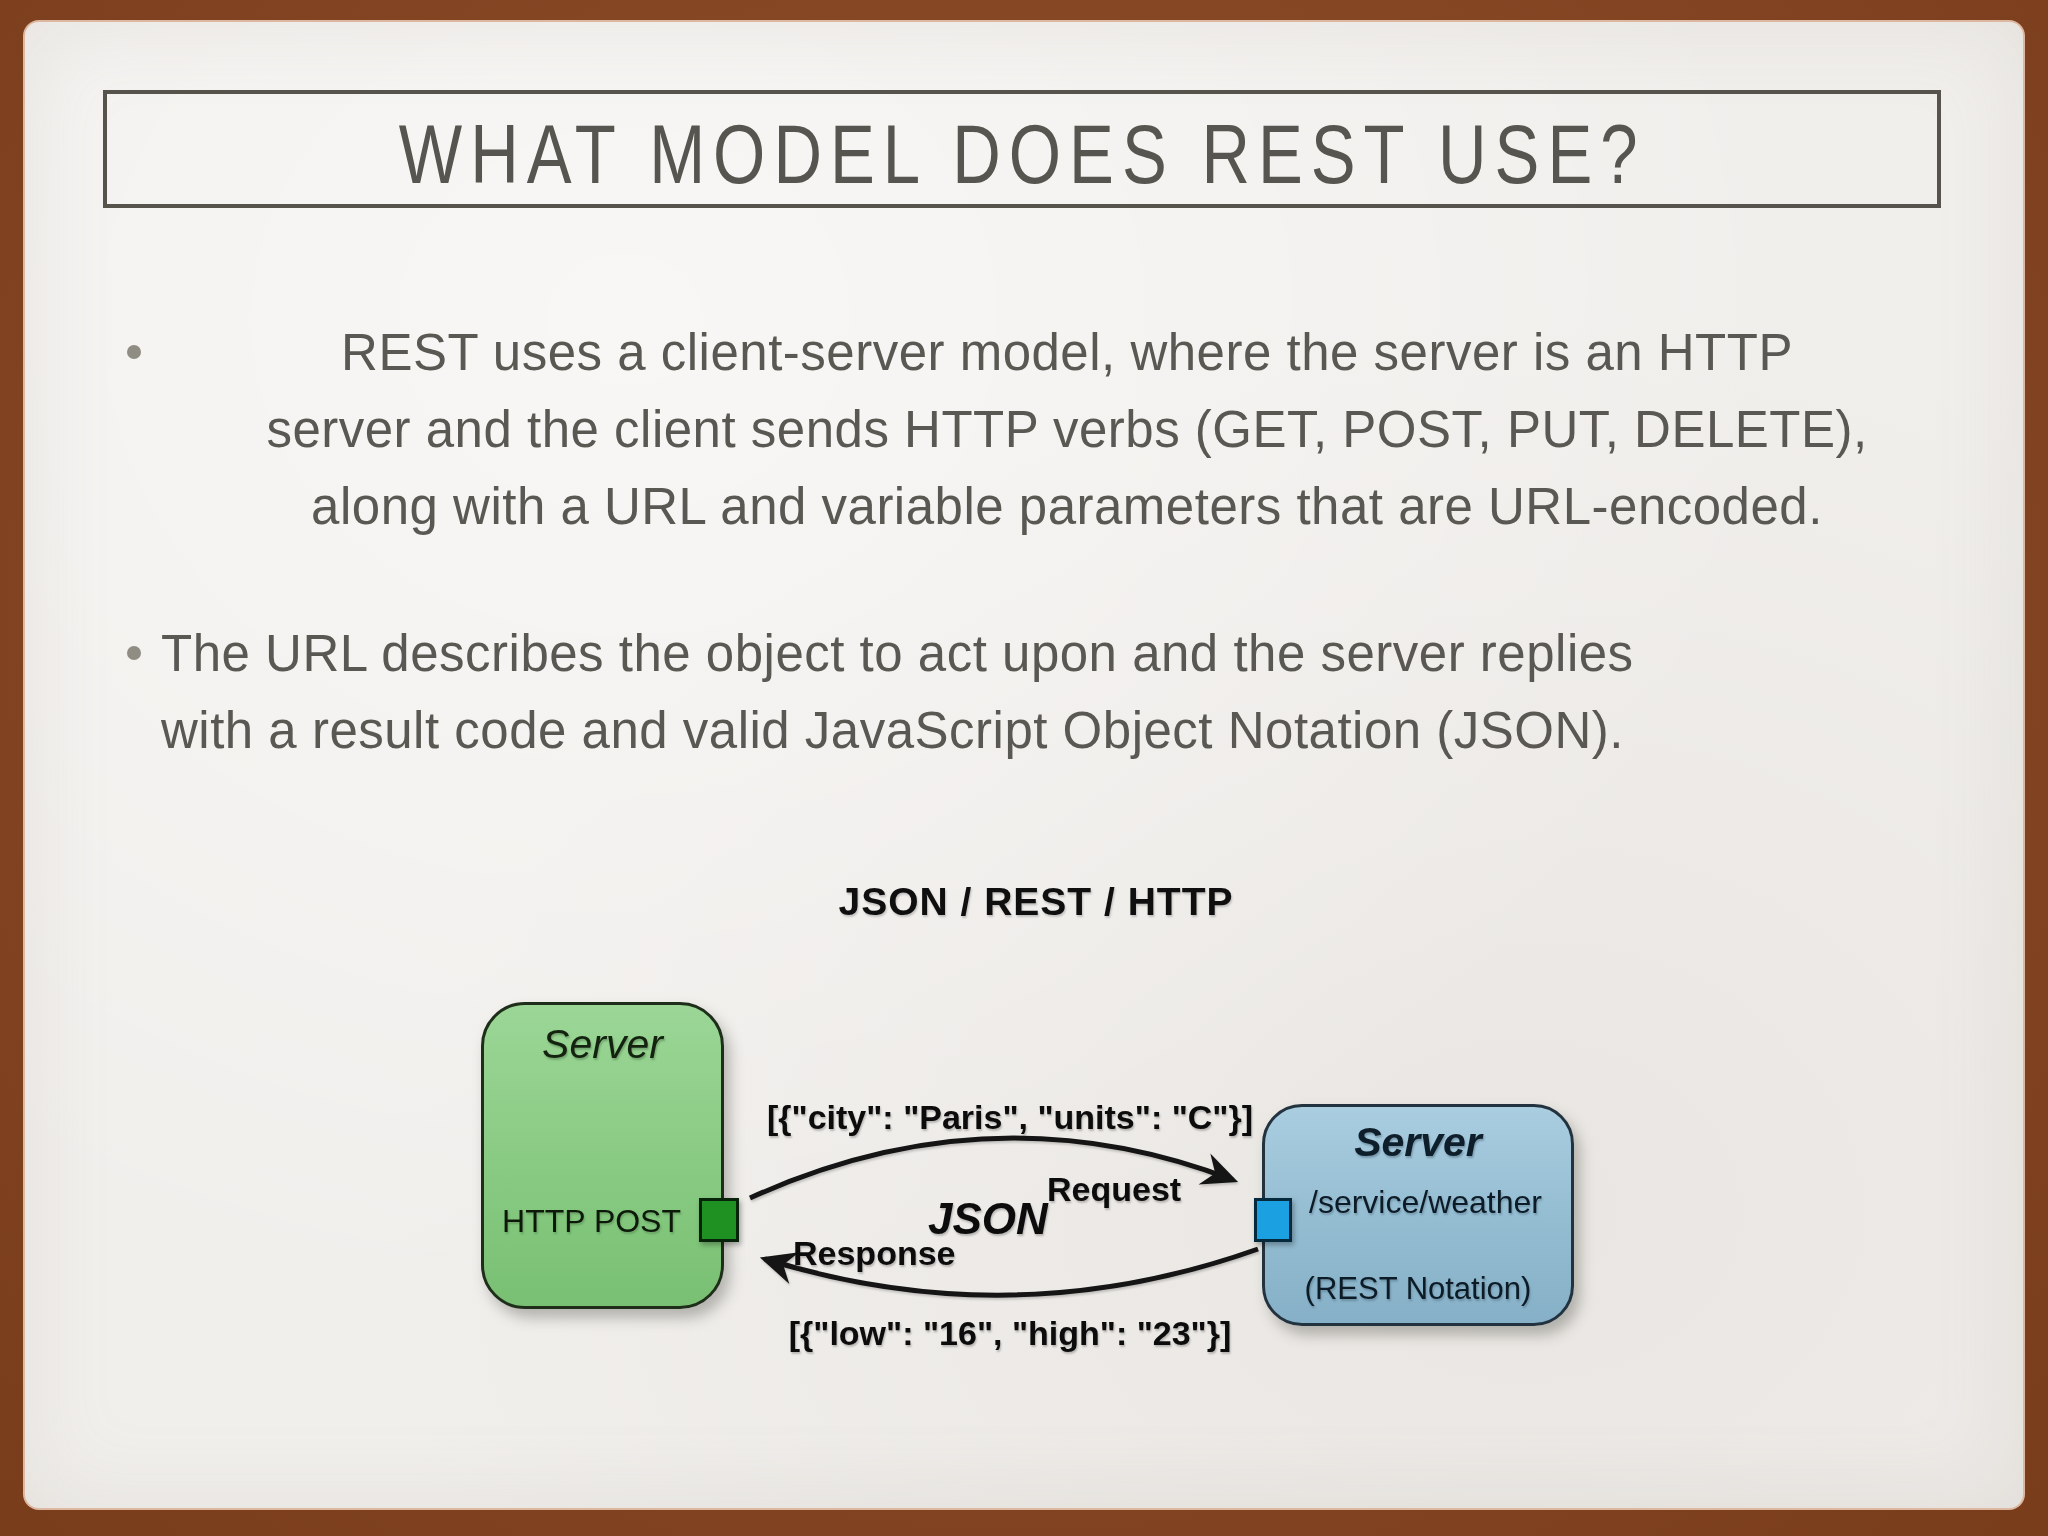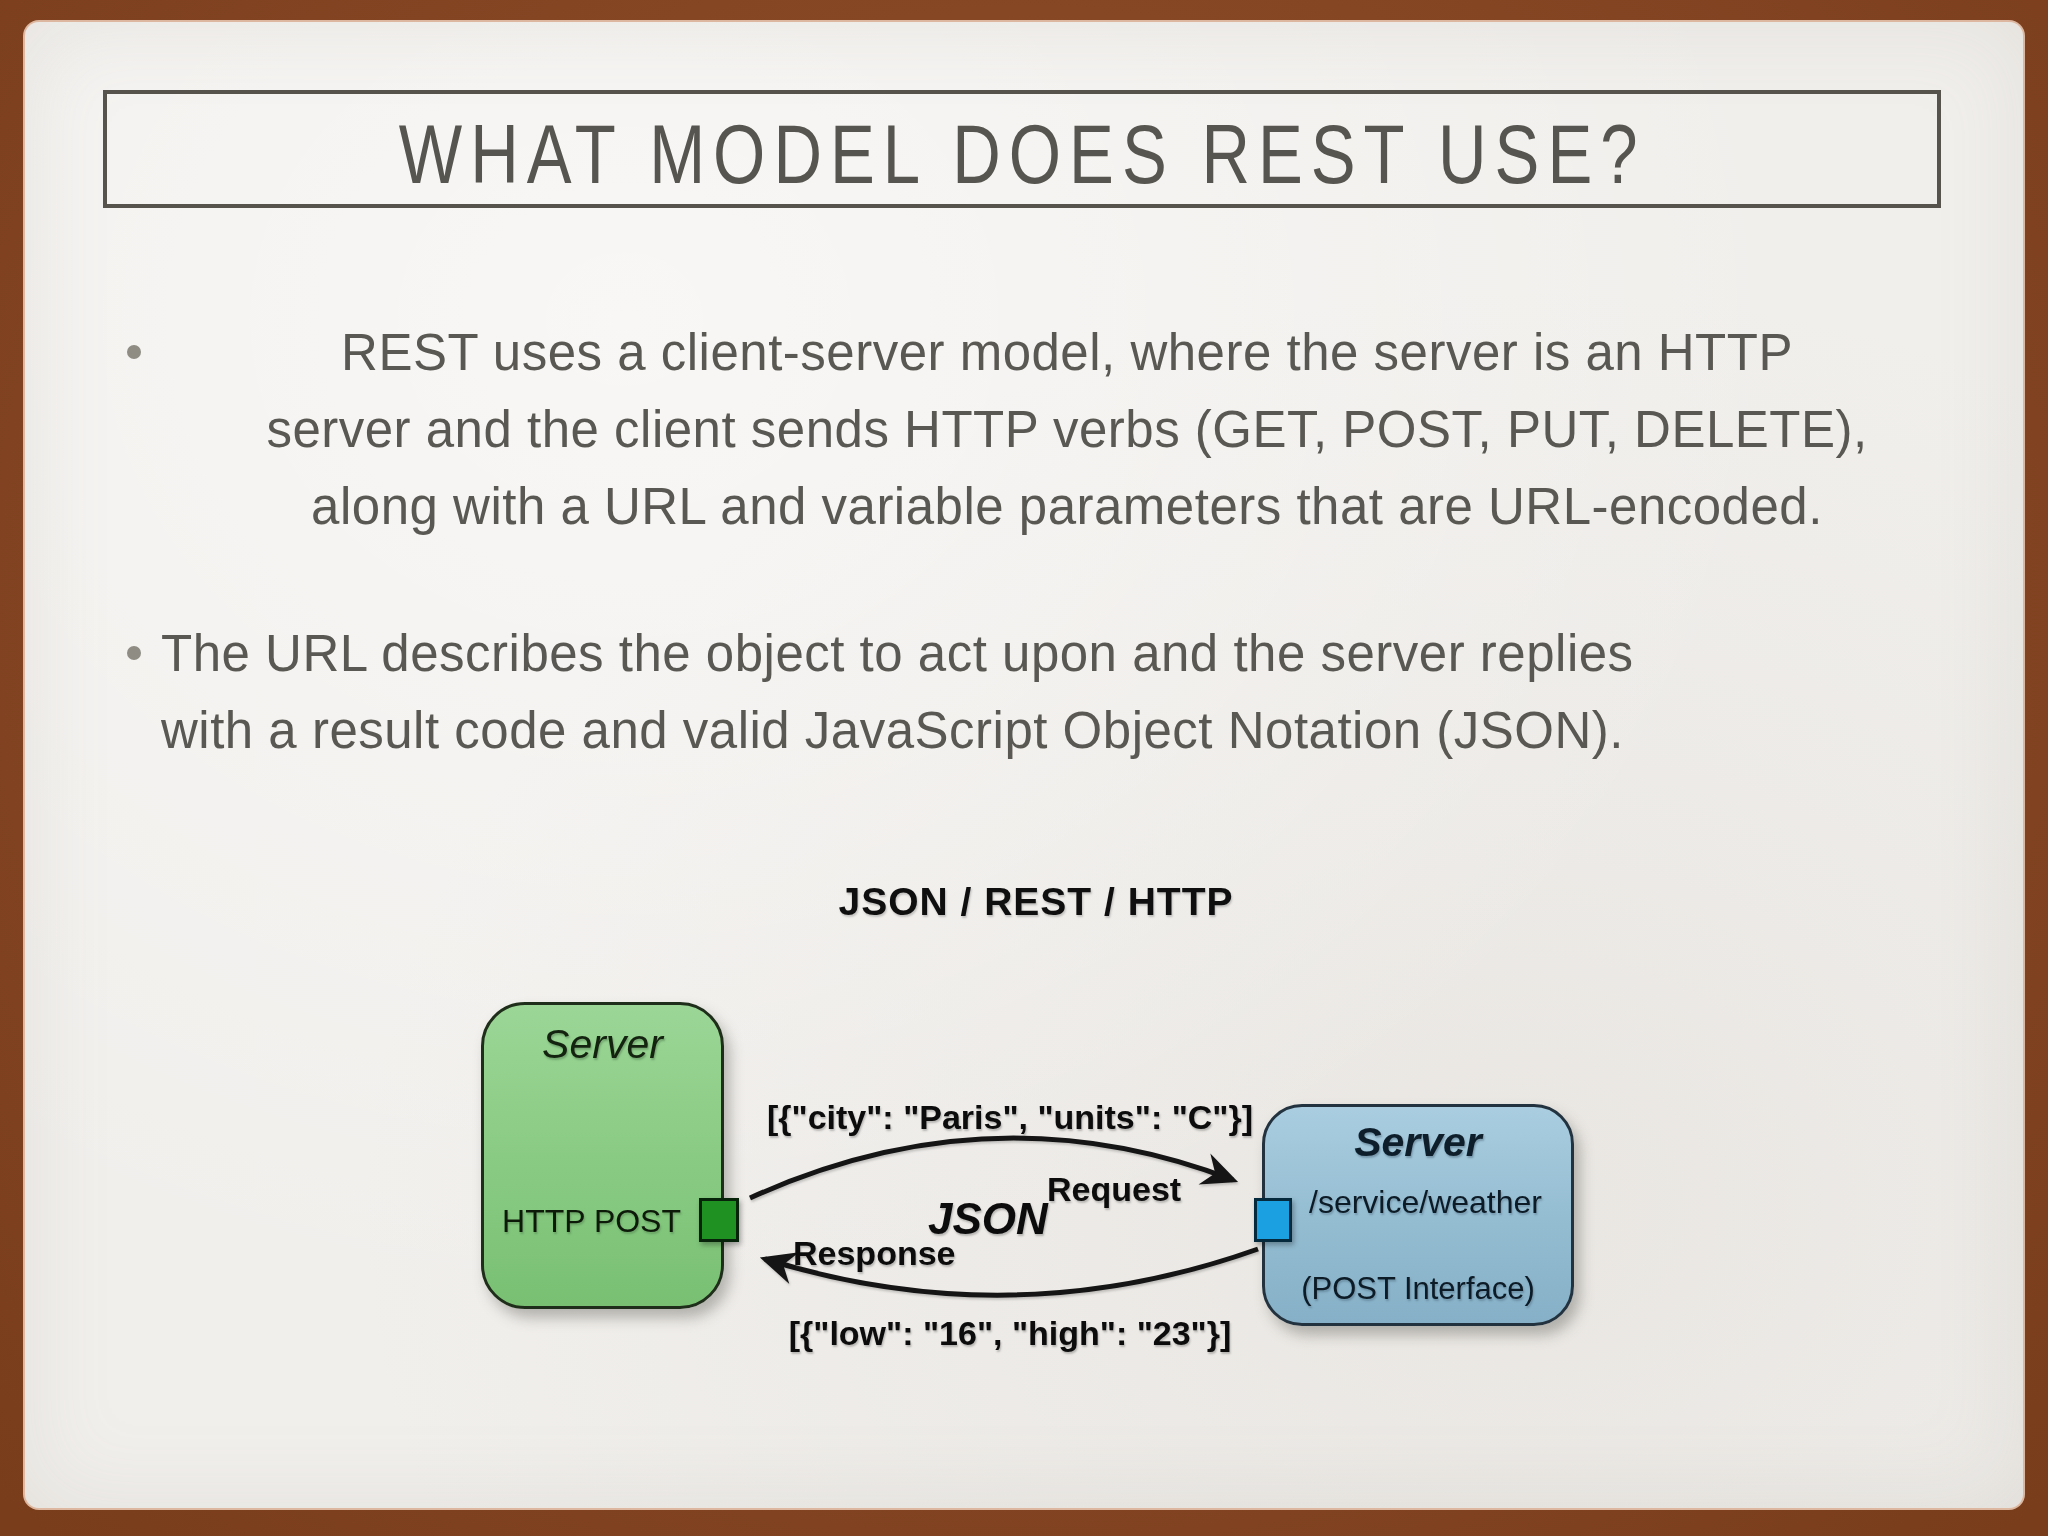--- a/index.html
+++ b/index.html
@@ -198,21 +198,21 @@
 
     <div class="client-box">
       <div class="client-title">Server</div>
       <div class="client-port-label">HTTP POST</div>
     </div>
     <div class="client-port"></div>
 
     <div class="server-box">
       <div class="server-title">Server</div>
       <div class="server-path-label">/service/weather</div>
-      <div class="server-sub-label">(POST Interface)</div>
+      <div class="server-sub-label">(REST Notation)</div>
     </div>
     <div class="server-port"></div>
 
     <div class="diagram-label payload-top">[{"city": "Paris", "units": "C"}]</div>
     <div class="diagram-label request-label">Request</div>
     <div class="diagram-label json-label">JSON</div>
     <div class="diagram-label response-label">Response</div>
     <div class="diagram-label payload-bottom">[{"low": "16", "high": "23"}]</div>
 
   </div>

